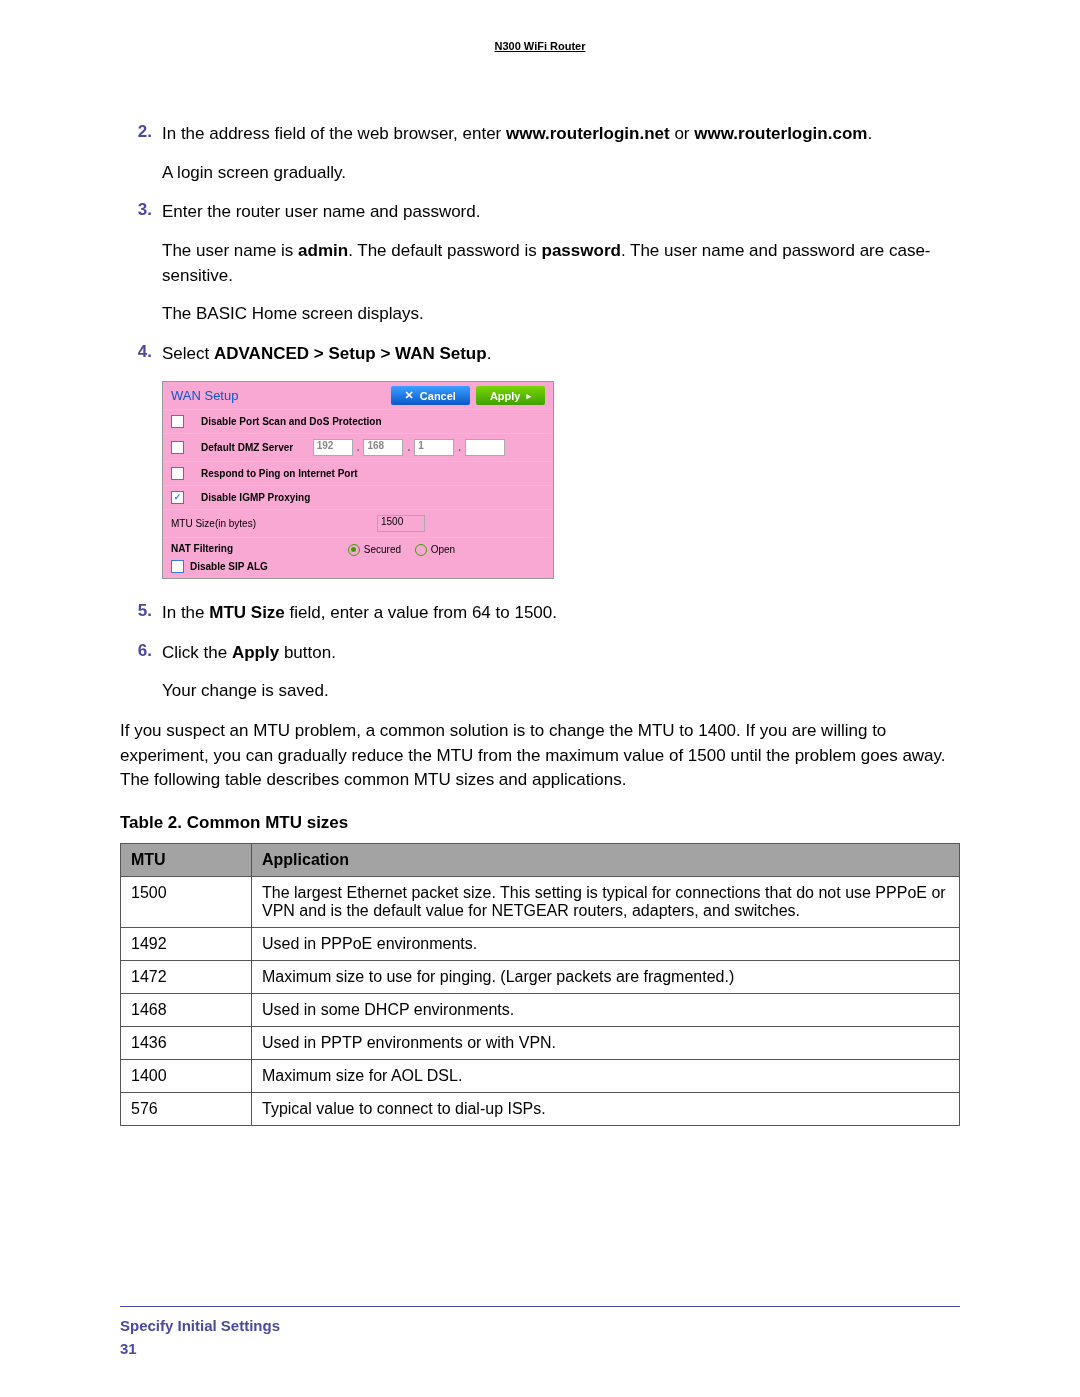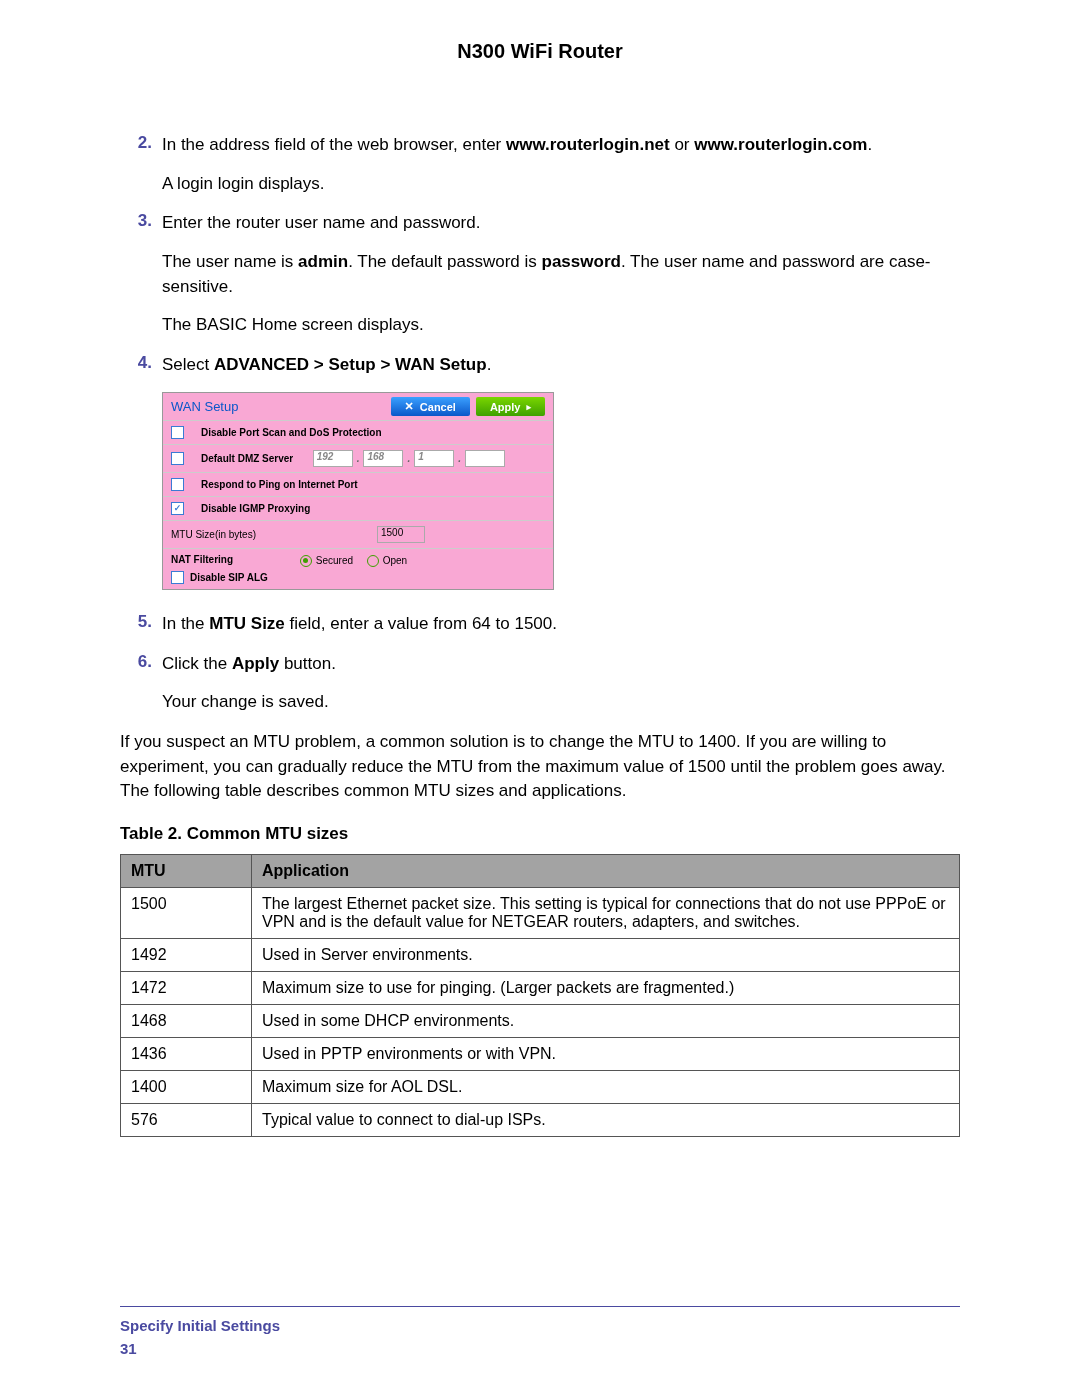--- a/index.html
+++ b/index.html
@@ -12,23 +12,24 @@
   .page {
     width: 1080px;
     min-height: 1397px;
     box-sizing: border-box;
     padding: 40px 120px 40px 120px;
     position: relative;
   }
   .header-title {
     text-align: center;
     font-weight: bold;
-    font-size: 20px;
+    font-size: 11px;
     margin-bottom: 70px;
     font-family: "Segoe UI", "Myriad Pro", Arial, sans-serif;
+    text-decoration: underline;
   }
   .step {
     display: flex;
     margin-bottom: 15px;
   }
   .step-num {
     color: #4a4aa0;
     font-weight: bold;
     width: 32px;
     flex-shrink: 0;
@@ -102,34 +103,34 @@
   .wan-row .ipbox {
     width: 32px;
     height: 15px;
     border: 1px solid #aaa;
     font-size: 10px;
     text-align: left;
     padding: 0 3px;
     color: #888;
     background:#fff;
   }
-  .wan-row .ipgroup { margin-left:auto; display:flex; gap:4px; align-items:center; margin-right:40px;font-style:italic;}
+  .wan-row .ipgroup { margin-left:auto; display:flex; gap:4px; align-items:center; margin-right:40px;}
   .wan-row .dot { color:#666; font-weight:bold; }
   .wan-row.mtu-row { font-weight: normal; font-size:10px;}
   .wan-row.mtu-row .mtu-input {
     margin-left: auto;
     margin-right: 120px;
     width: 40px;
     height: 15px;
     border:1px solid #aaa;
     padding:0 3px;
     font-size:10px;
   }
   .wan-row.nat { display:block; font-size:10px; font-weight:bold; }
-  .wan-row.nat .radio-row { display:inline-flex; align-items:center; gap:4px; margin-left:64px; font-weight:normal; }
+  .wan-row.nat .radio-row { display:inline-flex; align-items:center; gap:4px; margin-left:112px; font-weight:normal; }
   .wan-row.nat .radio { width:10px;height:10px;border:1px solid #3fa000;border-radius:50%;display:inline-flex;align-items:center;justify-content:center;}
   .wan-row.nat .radio.sel::after{content:"";width:5px;height:5px;background:#3fa000;border-radius:50%;}
   .wan-row.nat .sip { margin-top:4px; display:flex; align-items:center; gap:6px; }
 
   
   .para {
     margin: 0 0 20px 0;
     line-height: 1.45;
   }
   .table-caption { font-weight: bold; margin: 18px 0 10px 0; }
@@ -180,21 +181,21 @@
 <body>
 
 <div class="page">
 
   <div class="header-title">N300 WiFi Router</div>
 
   <div class="step">
     <div class="step-num">2.</div>
     <div class="step-body">
       <p>In the address field of the web browser, enter <b>www.routerlogin.net</b> or <b>www.routerlogin.com</b>.</p>
-      <p>A login login displays.</p>
+      <p>A login screen gradually.</p>
     </div>
   </div>
 
   <div class="step">
     <div class="step-num">3.</div>
     <div class="step-body">
       <p>Enter the router user name and password.</p>
       <p>The user name is <b>admin</b>. The default password is <b>password</b>. The user name and password are case-sensitive.</p>
       <p>The BASIC Home screen displays.</p>
     </div>
@@ -298,21 +299,21 @@
         <th>Application</th>
       </tr>
     </thead>
     <tbody id="mtu-tbody">
         <tr>
           <td>1500</td>
           <td>The largest Ethernet packet size. This setting is typical for connections that do not use PPPoE or VPN and is the default value for NETGEAR routers, adapters, and switches.</td>
         </tr>
         <tr>
           <td>1492</td>
-          <td>Used in Server environments.</td>
+          <td>Used in PPPoE environments.</td>
         </tr>
         <tr>
           <td>1472</td>
           <td>Maximum size to use for pinging. (Larger packets are fragmented.)</td>
         </tr>
         <tr>
           <td>1468</td>
           <td>Used in some DHCP environments.</td>
         </tr>
         <tr>

